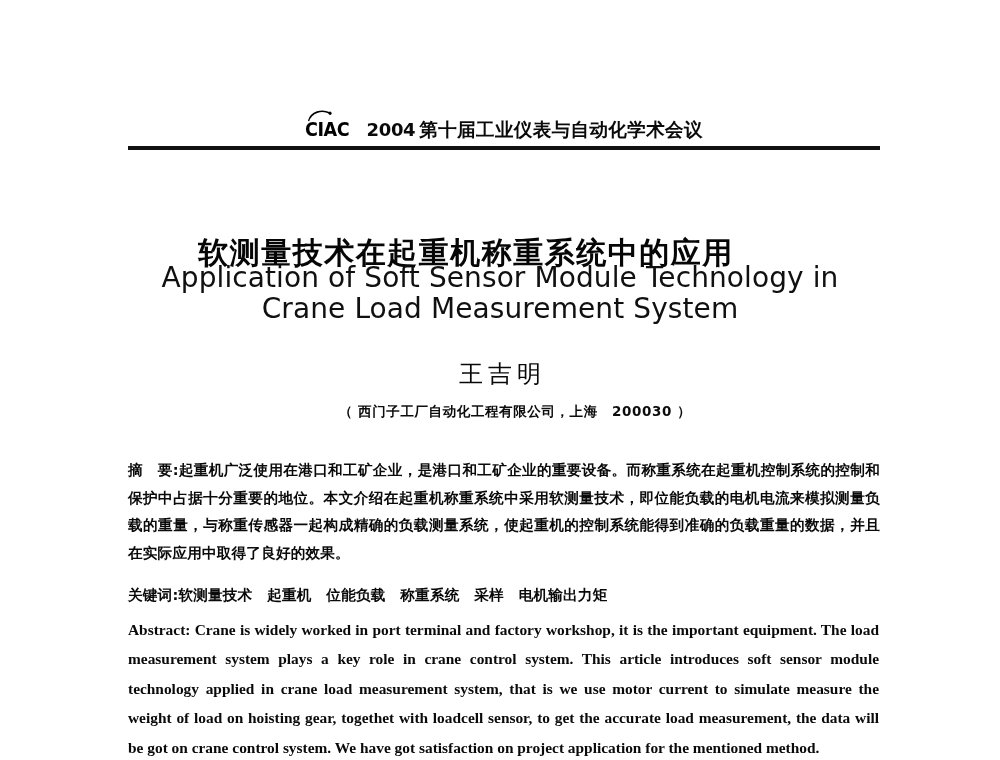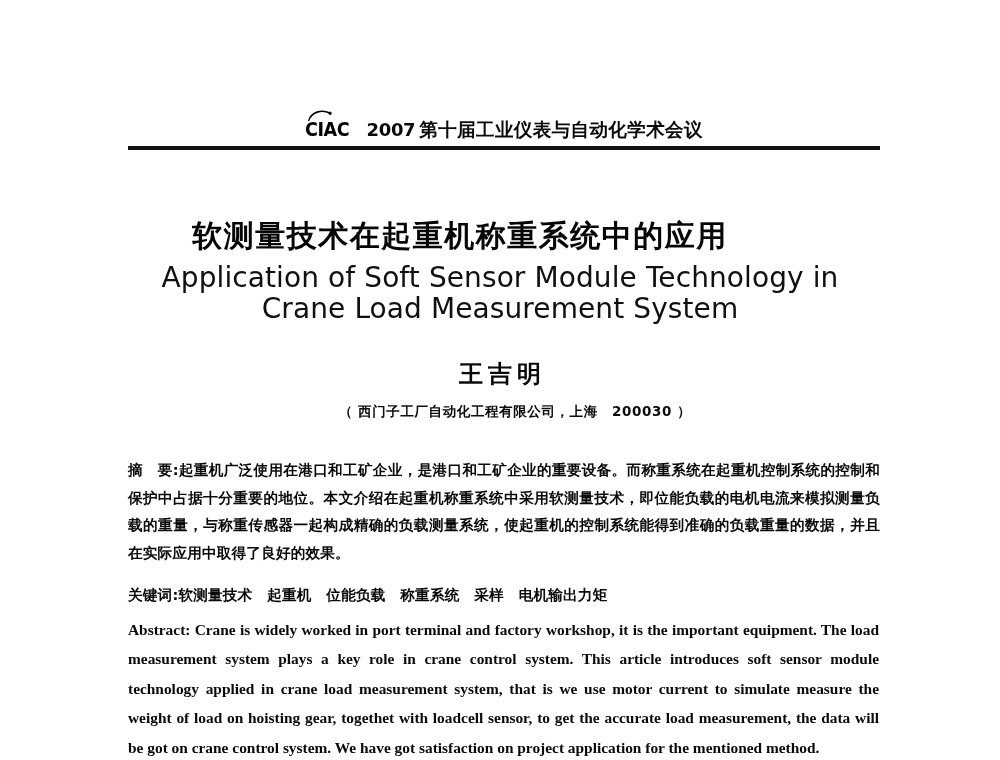--- a/index.html
+++ b/index.html
@@ -77,28 +77,29 @@
     top: 146px;
     width: 752px;
     height: 4px;
     background: #111111;
   }
 
   
   .title-cn {
     position: absolute;
     left: 0;
-    top: 216px;
+    top: 233px;
     width: 920px;
     text-align: center;
     font-family: "DejaVu Sans", "Liberation Sans", sans-serif;
     font-weight: 700;
     font-size: 30px;
     letter-spacing: 1.5px;
     color: #060606;
+    padding-left: 6px;
   }
   .title-en {
     position: absolute;
     left: 160px;
     top: 262px;
     width: 680px;
     text-align: center;
     font-family: "DejaVu Sans", "Liberation Sans", sans-serif;
     font-weight: 400;
     font-size: 28px;
@@ -108,21 +109,21 @@
   }
 
   
   .author {
     position: absolute;
     left: 0;
     top: 358px;
     width: 1000px;
     text-align: center;
     font-family: "DejaVu Sans", sans-serif;
-    font-weight: 700;
+    font-weight: 400;
     font-size: 24px;
     letter-spacing: 5px;
     text-indent: 5px;
     color: #080808;
   }
   .affiliation {
     position: absolute;
     left: 0;
     top: 403px;
     width: 1000px;
@@ -193,21 +194,21 @@
 
   <div class="header-band">
     <span class="logo">
         <svg class="logo-arc" viewBox="0 0 30 12">
          <path d="M1,11 C4,2 16,-1 25,3" stroke="#000" stroke-width="1.6" fill="none"></path>
          <circle cx="25.5" cy="3.2" r="1.7" fill="#000"></circle>
        </svg>
         <span>C</span>
         <span>IAC</span>
       </span>
-      <span class="logo-year">2007</span>
+      <span class="logo-year">2004</span>
     <span class="conf-title">第十届工业仪表与自动化学术会议</span>
   </div>
   <div class="header-rule"></div>
 
   <div class="title-cn">软测量技术在起重机称重系统中的应用</div>
   <div class="title-en">Application of Soft Sensor Module Technology in Crane Load Measurement System</div>
 
   <div class="author">王吉明</div>
   <div class="affiliation">（ 西门子工厂自动化工程有限公司，上海　200030 ）</div>
 

